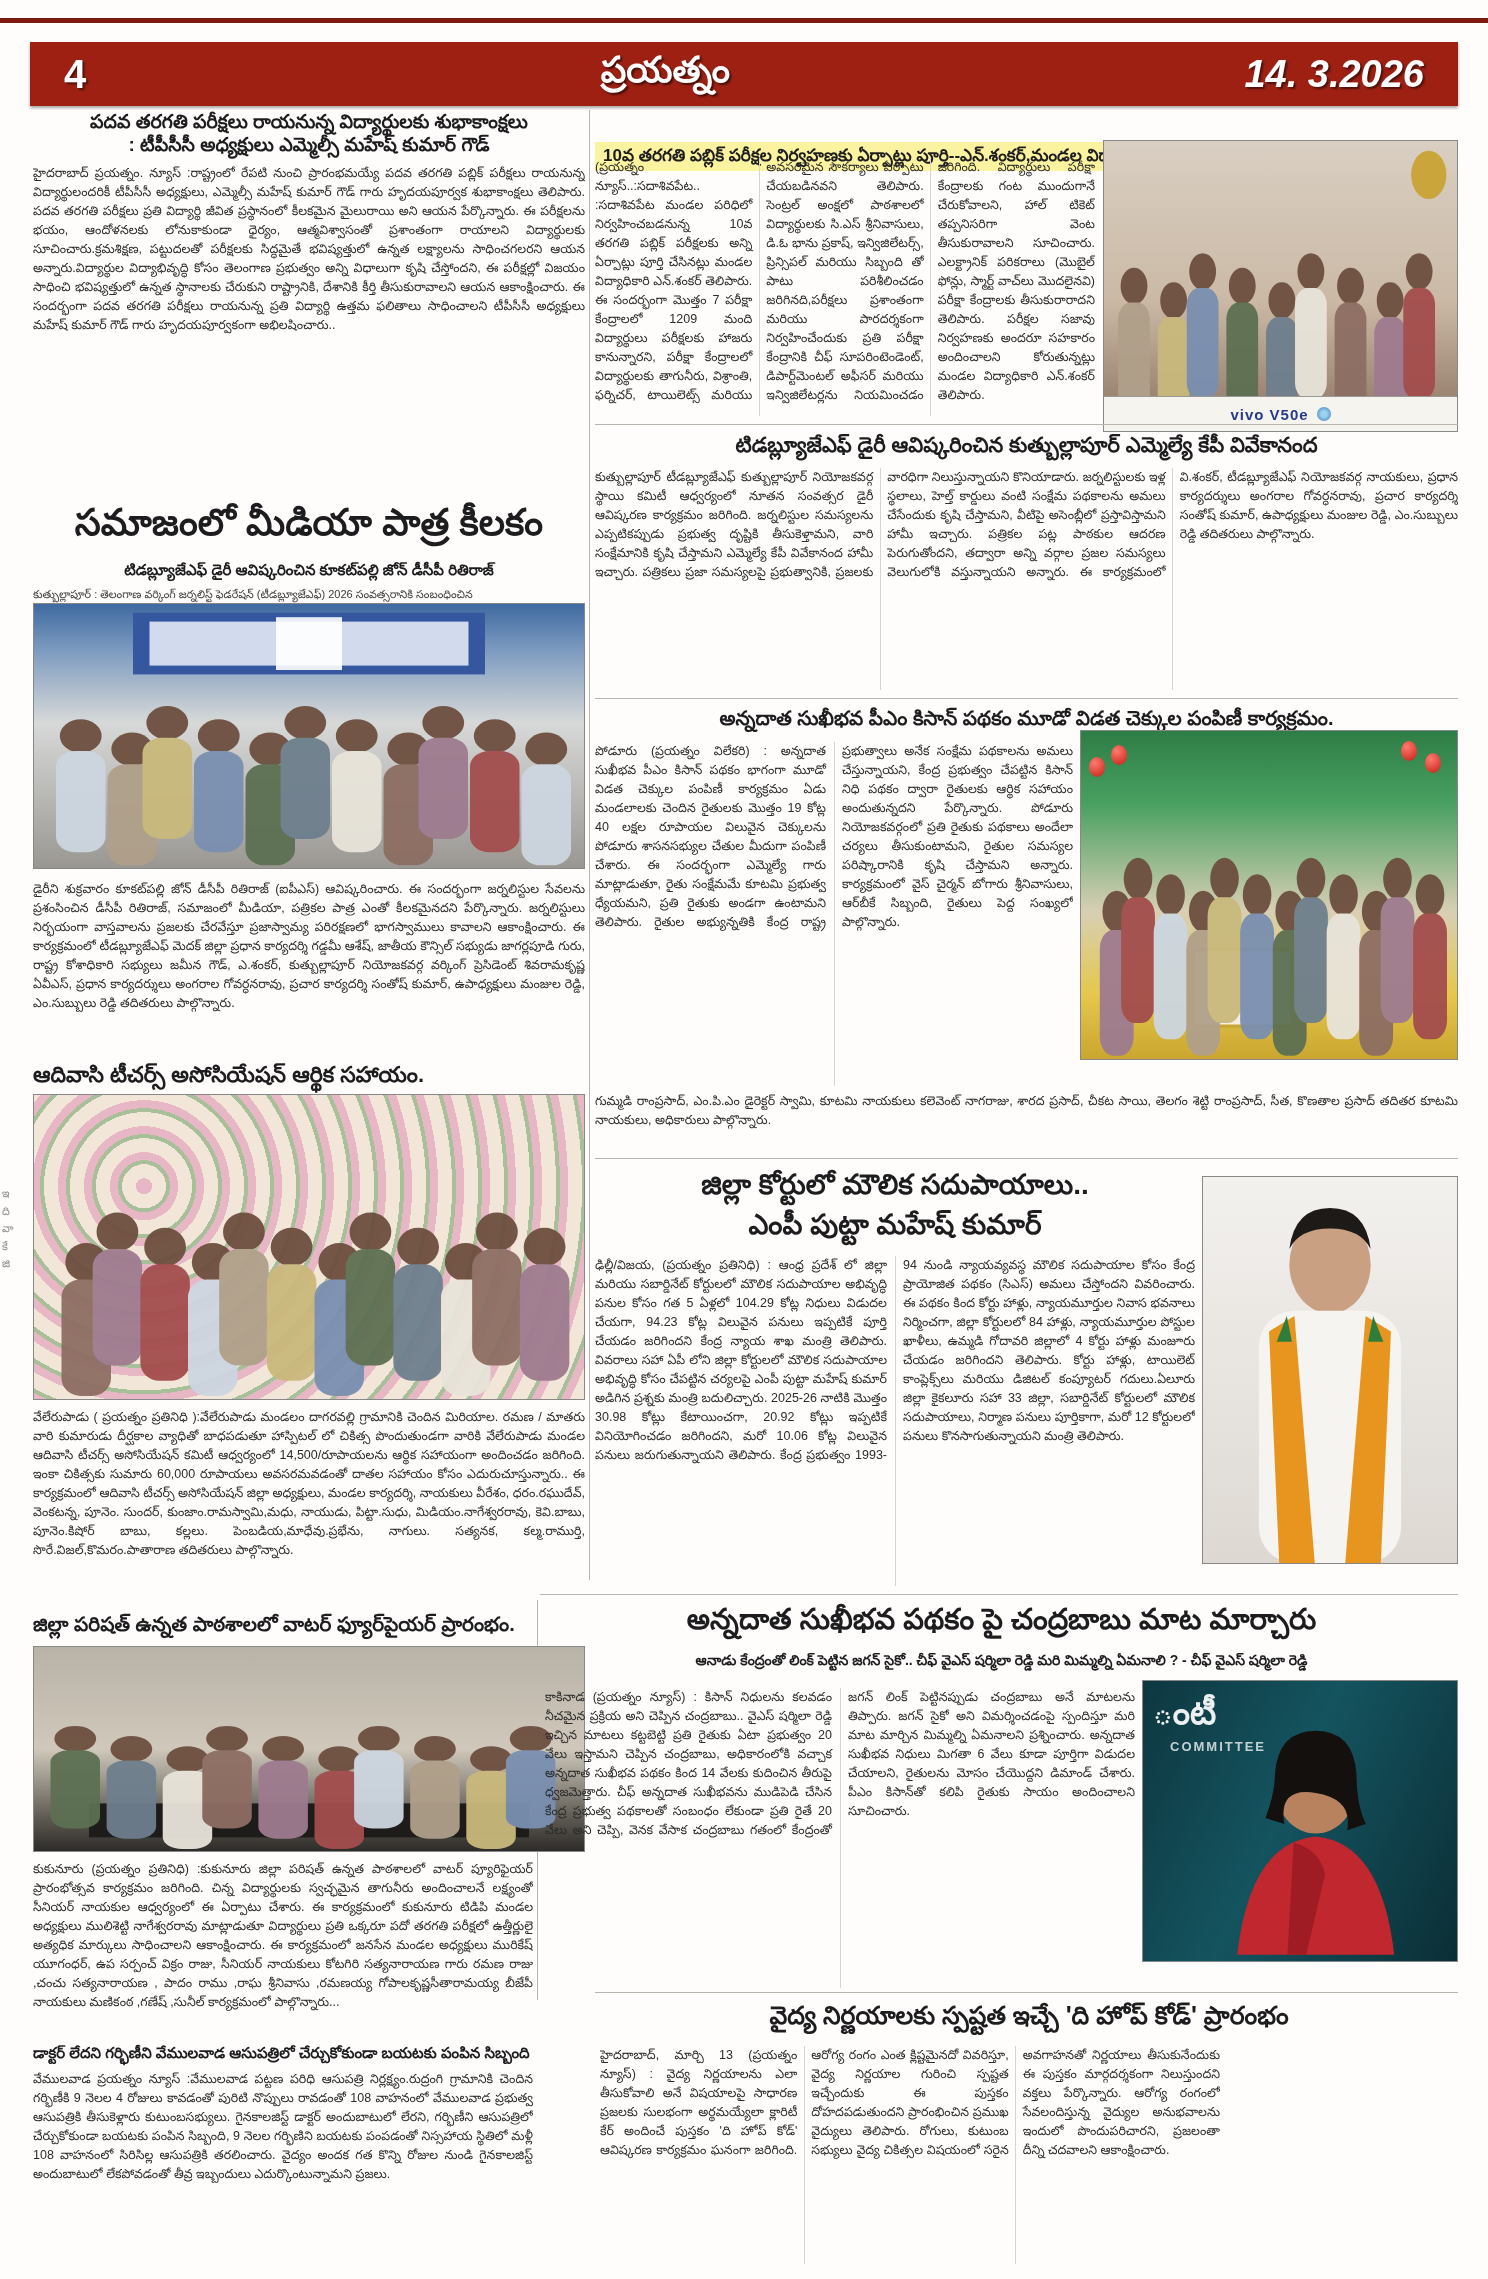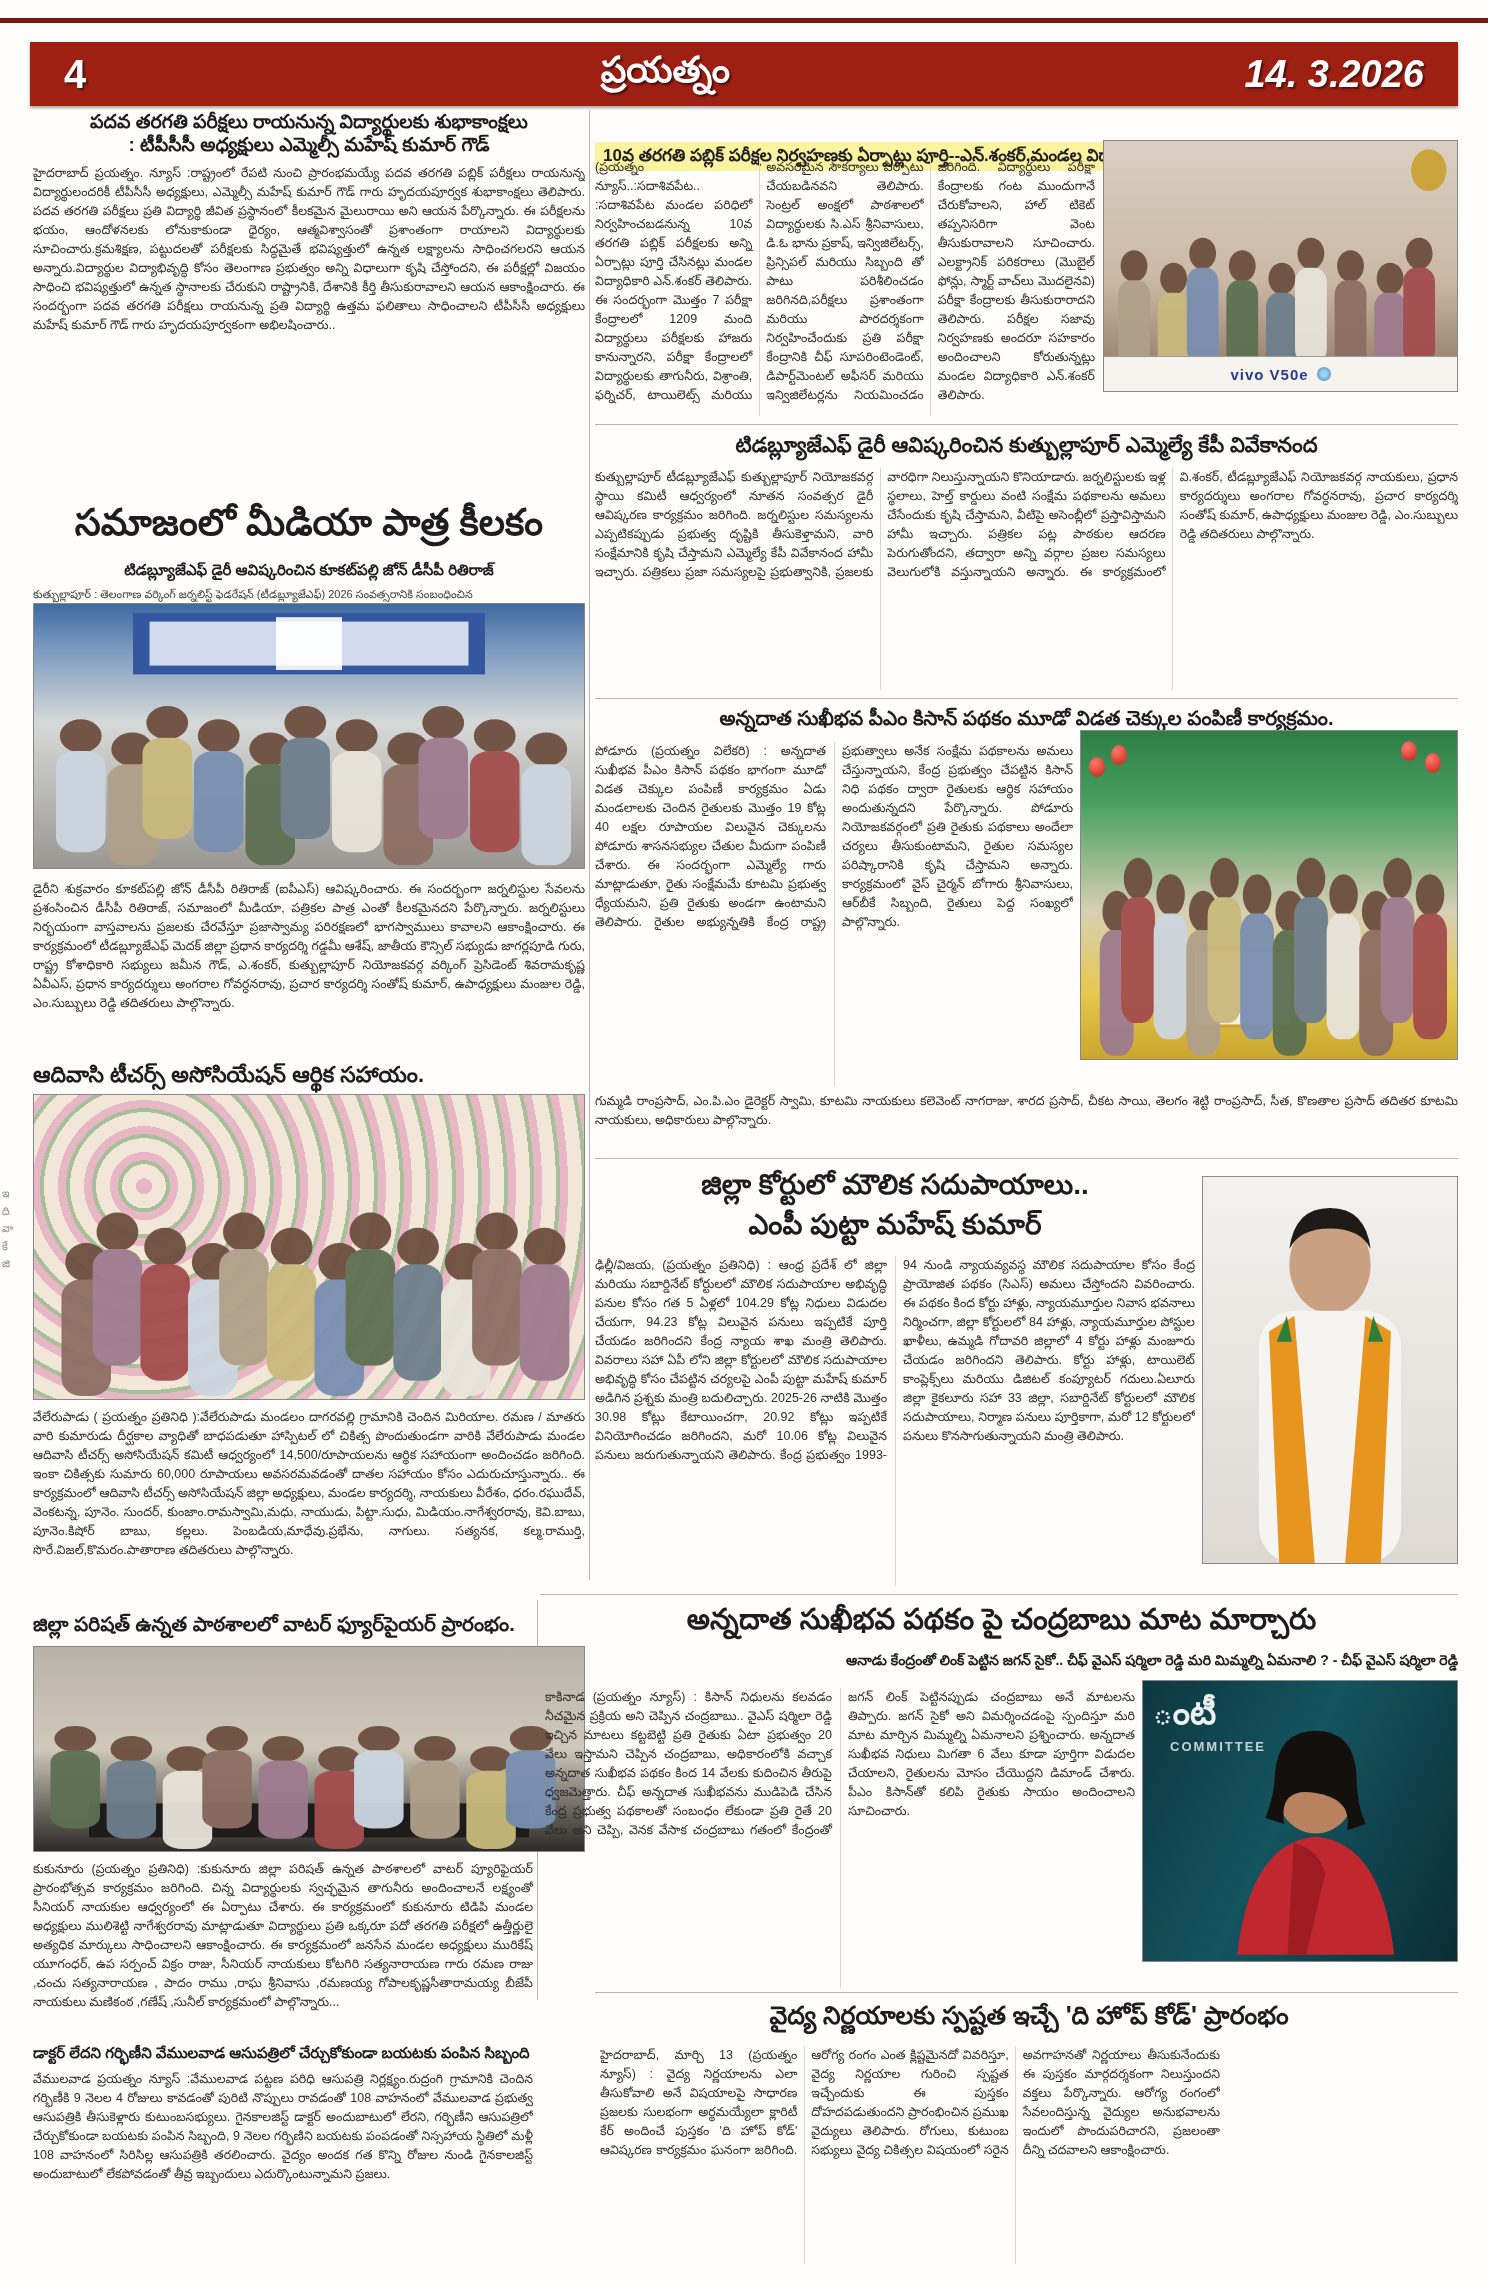--- a/index.html
+++ b/index.html
@@ -170,21 +170,21 @@
         </g>
       </svg>
   </div>
   <div class="body-txt" style="position:absolute;left:33px;top:1860px;width:500px;height:180px;">కుకునూరు (ప్రయత్నం ప్రతినిధి) :కుకునూరు జిల్లా పరిషత్ ఉన్నత పాఠశాలలో వాటర్ ప్యూరిఫైయర్ ప్రారంభోత్సవ కార్యక్రమం జరిగింది. చిన్న విద్యార్థులకు స్వచ్ఛమైన తాగునీరు అందించాలనే లక్ష్యంతో సీనియర్ నాయకుల ఆధ్వర్యంలో ఈ ఏర్పాటు చేశారు. ఈ కార్యక్రమంలో కుకునూరు టిడిపి మండల అధ్యక్షులు ములిశెట్టి నాగేశ్వరరావు మాట్లాడుతూ విద్యార్థులు ప్రతి ఒక్కరూ పదో తరగతి పరీక్షలో ఉత్తీర్ణులై అత్యధిక మార్కులు సాధించాలని ఆకాంక్షించారు. ఈ కార్యక్రమంలో జనసేన మండల అధ్యక్షులు మురికేష్ యూగంధర్, ఉప సర్పంచ్ విక్రం రాజు, సీనియర్ నాయకులు కోటగిరి సత్యనారాయణ గారు రమణ రాజు ,చంచు సత్యనారాయణ , పాదం రాము ,రాఘ శ్రీనివాసు ,రమణయ్య గోపాలకృష్ణసీతారామయ్య బీజేపీ నాయకులు మణికంఠ ,గణేష్ ,సునీల్ కార్యక్రమంలో పాల్గొన్నారు...</div>
 
   <div class="headline" style="position:absolute;left:33px;top:2044px;width:560px;font-size:15px;">డాక్టర్ లేదని గర్భిణీని వేములవాడ ఆసుపత్రిలో చేర్చుకోకుండా బయటకు పంపిన సిబ్బంది</div>
   <div class="body-txt" style="position:absolute;left:33px;top:2070px;width:500px;height:196px;">వేములవాడ ప్రయత్నం న్యూస్ :వేములవాడ పట్టణ పరిధి ఆసుపత్రి నిర్లక్ష్యం.రుద్రంగి గ్రామానికి చెందిన గర్భిణీకి 9 నెలల 4 రోజులు కావడంతో పురిటి నొప్పులు రావడంతో 108 వాహనంలో వేములవాడ ప్రభుత్వ ఆసుపత్రికి తీసుకెళ్లారు కుటుంబసభ్యులు. గైనకాలజిస్ట్ డాక్టర్ అందుబాటులో లేరని, గర్భిణీని ఆసుపత్రిలో చేర్చుకోకుండా బయటకు పంపిన సిబ్బంది, 9 నెలల గర్భిణిని బయటకు పంపడంతో నిస్సహాయ స్థితిలో మళ్లీ 108 వాహనంలో సిరిసిల్ల ఆసుపత్రికి తరలించారు. వైద్యం అందక గత కొన్ని రోజుల నుండి గైనకాలజిస్ట్ అందుబాటులో లేకపోవడంతో తీవ్ర ఇబ్బందులు ఎదుర్కొంటున్నామని ప్రజలు.</div>
 
   <div class="yellow-band headline" style="position:absolute;left:595px;top:122px;width:863px;font-size:17px;">10వ తరగతి పబ్లిక్ పరీక్షల నిర్వహణకు ఏర్పాట్లు పూర్తి--ఎన్.శంకర్,మండల విద్యాధికారి,సదాశివపేట</div>
   <div class="body-txt cols-3" style="position:absolute;left:595px;top:158px;width:500px;height:258px;">(ప్రయత్నం న్యూస్..:సదాశివపేట.. :సదాశివపేట మండల పరిధిలో నిర్వహించబడనున్న 10వ తరగతి పబ్లిక్ పరీక్షలకు అన్ని ఏర్పాట్లు పూర్తి చేసినట్లు మండల విద్యాధికారి ఎన్.శంకర్ తెలిపారు. ఈ సందర్భంగా మొత్తం 7 పరీక్షా కేంద్రాలలో 1209 మంది విద్యార్థులు పరీక్షలకు హాజరు కానున్నారని, పరీక్షా కేంద్రాలలో విద్యార్థులకు తాగునీరు, విశ్రాంతి, ఫర్నిచర్, టాయిలెట్స్ మరియు అవసరమైన సౌకర్యాలు ఏర్పాటు చేయబడినవని తెలిపారు. సెంట్రల్ అంక్షలో పాఠశాలలో విద్యార్థులకు సి.ఎస్ శ్రీనివాసులు, డి.ఓ భాను ప్రకాష్, ఇన్విజిలేటర్స్, ప్రిన్సిపల్ మరియు సిబ్బంది తో పాటు పరిశీలించడం జరిగినది,పరీక్షలు ప్రశాంతంగా మరియు పారదర్శకంగా నిర్వహించేందుకు ప్రతి పరీక్షా కేంద్రానికి చీఫ్ సూపరింటెండెంట్, డిపార్ట్‌మెంటల్ అఫీసర్ మరియు ఇన్విజిలేటర్లను నియమించడం జరిగింది. విద్యార్థులు పరీక్షా కేంద్రాలకు గంట ముందుగానే చేరుకోవాలని, హాల్ టికెట్ తప్పనిసరిగా వెంట తీసుకురావాలని సూచించారు. ఎలక్ట్రానిక్ పరికరాలు (మొబైల్ ఫోన్లు, స్మార్ట్ వాచ్‌లు మొదలైనవి) పరీక్షా కేంద్రాలకు తీసుకురారాదని తెలిపారు. పరీక్షల సజావు నిర్వహణకు అందరూ సహకారం అందించాలని కోరుతున్నట్లు మండల విద్యాధికారి ఎన్.శంకర్ తెలిపారు.</div>
-  <div class="photo ph-exam" style="left:1103px;top:140px;width:355px;height:252px;">
+  <div class="photo ph-exam" style="left:1103px;top:140px;width:355px;height:292px;">
     <svg class="crowd" viewBox="0 0 100 60" preserveAspectRatio="none">
       <circle cx="92" cy="7" r="5" fill="#caa53c"></circle>
     <g opacity="0.95">
           <circle cx="8.5" cy="30" r="3.8" fill="#6d4f3f"></circle>
           <rect x="4" y="33.4" width="9" height="23" rx="3.5" fill="#b0a08a"></rect>
           <circle cx="19.72222222222222" cy="33" r="3.8" fill="#6d4f3f"></circle>
           <rect x="15.222222222222221" y="36.4" width="9" height="23" rx="3.5" fill="#c9b97c"></rect>
           <circle cx="27.944444444444443" cy="27" r="3.8" fill="#6d4f3f"></circle>
           <rect x="23.444444444444443" y="30.4" width="9" height="23" rx="3.5" fill="#7a8fb0"></rect>
           <circle cx="39.166666666666664" cy="30" r="3.8" fill="#6d4f3f"></circle>
@@ -262,21 +262,21 @@
       <rect x="22" y="52" width="56" height="98" rx="14" fill="#f6f4f0"></rect>
       <path d="M36 54 l8 96 h-14 l-4-90z" fill="#e89520"></path>
       <path d="M64 54 l-8 96 h14 l4-90z" fill="#e89520"></path>
       <path d="M33 54 l2 10 h-6z" fill="#2f7d3a"></path>
       <path d="M67 54 l-2 10 h6z" fill="#2f7d3a"></path>
     </svg>
   </div>
   <div class="hrule" style="left:540px;top:1594px;width:918px;"></div>
 
   <div class="headline center" style="position:absolute;left:545px;top:1602px;width:913px;font-size:29px;">అన్నదాత సుఖీభవ పథకం పై చంద్రబాబు మాట మార్చారు</div>
-  <div class="subhead center" style="position:absolute;left:545px;top:1652px;width:913px;font-size:14px;text-align:right;">ఆనాడు కేంద్రంతో లింక్ పెట్టిన జగన్ సైకో..   చీఫ్ వైఎస్ షర్మిలా రెడ్డి మరి మిమ్మల్ని ఏమనాలి ? - చీఫ్ వైఎస్ షర్మిలా రెడ్డి</div>
+  <div class="subhead center" style="position:absolute;left:545px;top:1652px;width:913px;font-size:14px;">ఆనాడు కేంద్రంతో లింక్ పెట్టిన జగన్ సైకో..   చీఫ్ వైఎస్ షర్మిలా రెడ్డి మరి మిమ్మల్ని ఏమనాలి ? - చీఫ్ వైఎస్ షర్మిలా రెడ్డి</div>
   <div class="body-txt cols-2" style="position:absolute;left:545px;top:1688px;width:590px;height:300px;">కాకినాడ (ప్రయత్నం న్యూస్) : కిసాన్ నిధులను కలవడం నీచమైన ప్రక్రియ అని చెప్పిన చంద్రబాబు.. వైఎస్ షర్మిలా రెడ్డి ఇచ్చిన మాటలు కట్టబెట్టి ప్రతి రైతుకు ఏటా ప్రభుత్వం 20 వేలు ఇస్తామని చెప్పిన చంద్రబాబు, అధికారంలోకి వచ్చాక అన్నదాత సుఖీభవ పథకం కింద 14 వేలకు కుదించిన తీరుపై ధ్వజమెత్తారు. చీఫ్ అన్నదాత సుఖీభవను ముడిపెడి చేసిన కేంద్ర ప్రభుత్వ పథకాలతో సంబంధం లేకుండా ప్రతి రైతే 20 వేలు అని చెప్పి, వెనక వేసాక చంద్రబాబు గతంలో కేంద్రంతో జగన్ లింక్ పెట్టినప్పుడు చంద్రబాబు అనే మాటలను తిప్పారు. జగన్ సైకో అని విమర్శించడంపై స్పందిస్తూ మరి మాట మార్చిన మిమ్మల్ని ఏమనాలని ప్రశ్నించారు. అన్నదాత సుఖీభవ నిధులు మిగతా 6 వేలు కూడా పూర్తిగా విడుదల చేయాలని, రైతులను మోసం చేయొద్దని డిమాండ్ చేశారు. పీఎం కిసాన్‌తో కలిపి రైతుకు సాయం అందించాలని సూచించారు.</div>
   <div class="photo ph-sharmila" style="left:1142px;top:1680px;width:316px;height:282px;">
     <span class="committee-big">ంటీ</span>
     <span class="committee-sub">COMMITTEE</span>
     <svg viewBox="0 0 100 90" preserveAspectRatio="none">
       <ellipse cx="55" cy="34" rx="13" ry="15" fill="#b9825f"></ellipse>
       <path d="M42 30 q1-14 13-14 q12 0 13 14 q0 10 3 16 l-6 2 q2-10-10-12 q-12-2-10 10 l-6-2 q3-8 3-14z" fill="#14100e"></path>
       <path d="M30 88 q4-36 25-38 q21 2 25 38z" fill="#c0272f"></path>
       <path d="M48 52 q8 2 10 10 l-6 26 h-6z" fill="#a01c24"></path>
     </svg>

